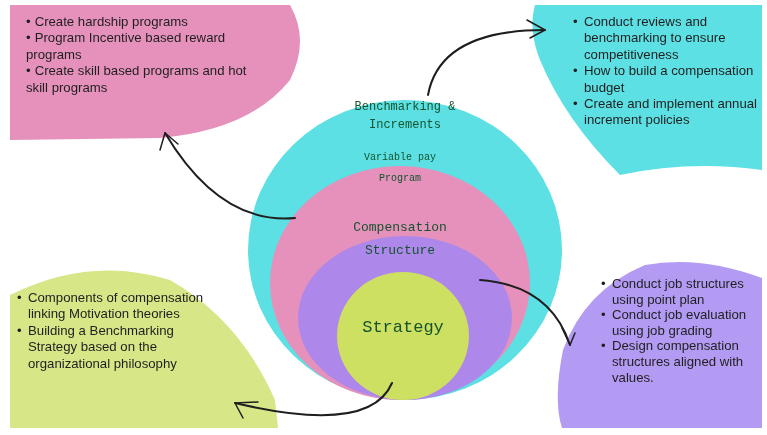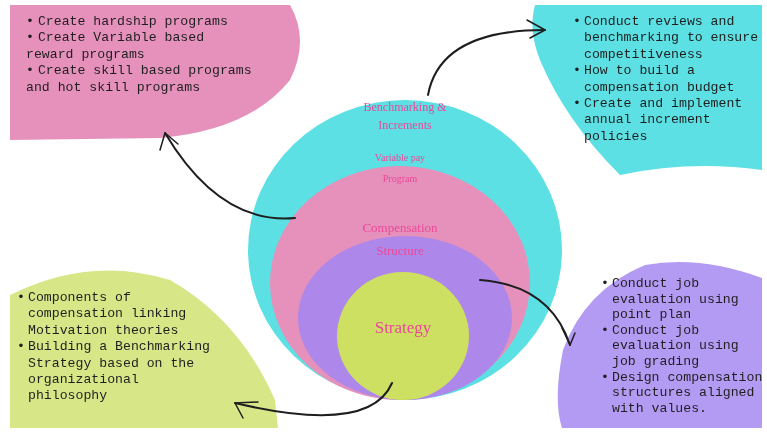--- a/index.html
+++ b/index.html
@@ -2,26 +2,26 @@
 <html><head>
 <meta charset="utf-8">
 <style>
   html, body { margin:0; padding:0; background:#ffffff; }
   body { width:767px; height:435px; position:relative; overflow:hidden;
          font-family:"Liberation Sans", sans-serif; }
   #stage { position:absolute; left:0; top:0; width:767px; height:435px; }
   svg#shapes { position:absolute; left:0; top:0; }
   .box { position:absolute; color:#1f1f1f; font-size:13.2px; line-height:16.4px; }
   .box ul { margin:0; padding:0; list-style:none; }
-  .box li { position:relative; padding-left:11px;font-family:Liberation Mono, monospace; }
+  .box li { position:relative; padding-left:11px; }
   .box li::before { content:"\2022"; position:absolute; left:0; top:0; }
   .box.hang li { padding-left:0; text-indent:0; }
   .box.hang li::before { position:static; margin-right:4px; }
-  .lbl { position:absolute; text-align:center; color:#ec4899;
-         font-family:Liberation Serif, serif; }
+  .lbl { position:absolute; text-align:center; color:#14532d;
+         font-family:Liberation Mono, monospace; }
 </style>
 </head>
 <body>
 
 <div id="stage">
   <svg id="shapes" width="767" height="435" viewBox="0 0 767 435">
 
     <path d="M10,5 L290,5 Q310,40 290,80 Q250,130 160,138 L10,140 Z" fill="#e591bb"></path>
 
     <path d="M535,5 L762,5 L762,170 Q690,160 620,175 Q565,120 540,60 Q528,30 535,5 Z" fill="#5ce0e4"></path>
@@ -59,21 +59,21 @@
     <div>Compensation</div>
     <div>Structure</div>
   </div>
   <div class="lbl" style="left:343px;top:317px;width:120px;font-size:17px;line-height:22px;">
     <div>Strategy</div>
   </div>
 
   <div class="box hang" style="left:26px;top:14px;width:230px;">
     <ul>
       <li>Create hardship programs</li>
-      <li>Create Variable based reward programs</li>
+      <li>Program Incentive based reward programs</li>
       <li>Create skill based programs and hot skill programs</li>
     </ul>
   </div>
 
   <div class="box" style="left:573px;top:14px;width:190px;">
     <ul>
       <li>Conduct reviews and benchmarking to ensure competitiveness</li>
       <li>How to build a compensation budget</li>
       <li>Create and implement annual increment policies</li>
     </ul>
@@ -81,18 +81,18 @@
 
   <div class="box" style="left:17px;top:290px;width:200px;">
     <ul>
       <li>Components of compensation linking Motivation theories</li>
       <li>Building a Benchmarking Strategy based on the organizational philosophy</li>
     </ul>
   </div>
 
   <div class="box" style="left:601px;top:276px;width:164px;line-height:15.6px;">
     <ul>
-      <li>Conduct job evaluation using point plan</li>
+      <li>Conduct job structures using point plan</li>
       <li>Conduct job evaluation using job grading</li>
       <li>Design compensation structures aligned with values.</li>
     </ul>
   </div>
 </div>
 
 </body></html>

